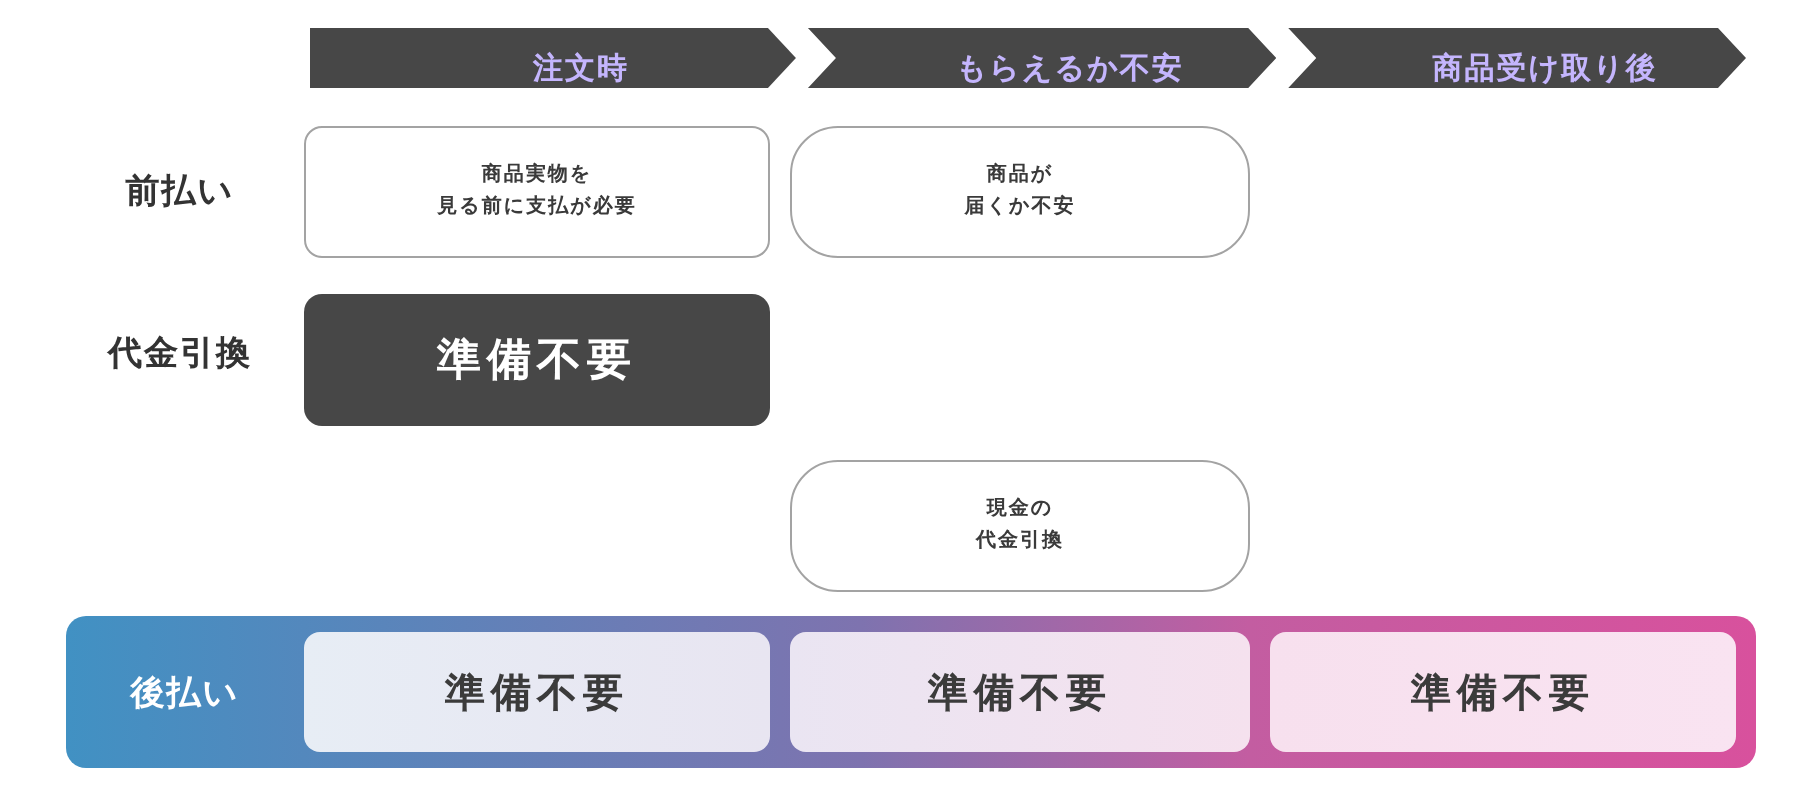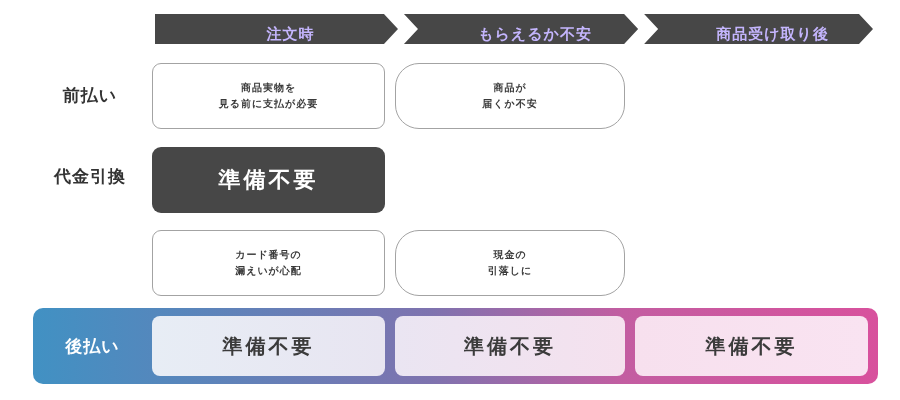--- a/index.html
+++ b/index.html
@@ -94,27 +94,23 @@
   <div class="cell outline c2 r1">
     <span class="pre">商品が
 届くか不安</span>
   </div>
 
 
   <div class="cell dark c1 r2">
     <span class="pre">準備不要</span>
   </div>
 
-  <div class="cell outline c1 r3">
-    <span class="pre">カード番号の
-漏えいが心配</span>
-  </div>
   <div class="cell outline c2 r3">
     <span class="pre">現金の
-引落しに</span>
+代金引換</span>
   </div>
 
   <div class="band"></div>
   <div class="band-label">
     <span class="pre">後払い</span>
   </div>
   <div class="bb bb1">
     <span class="pre">準備不要</span>
   </div>
   <div class="bb bb2">

